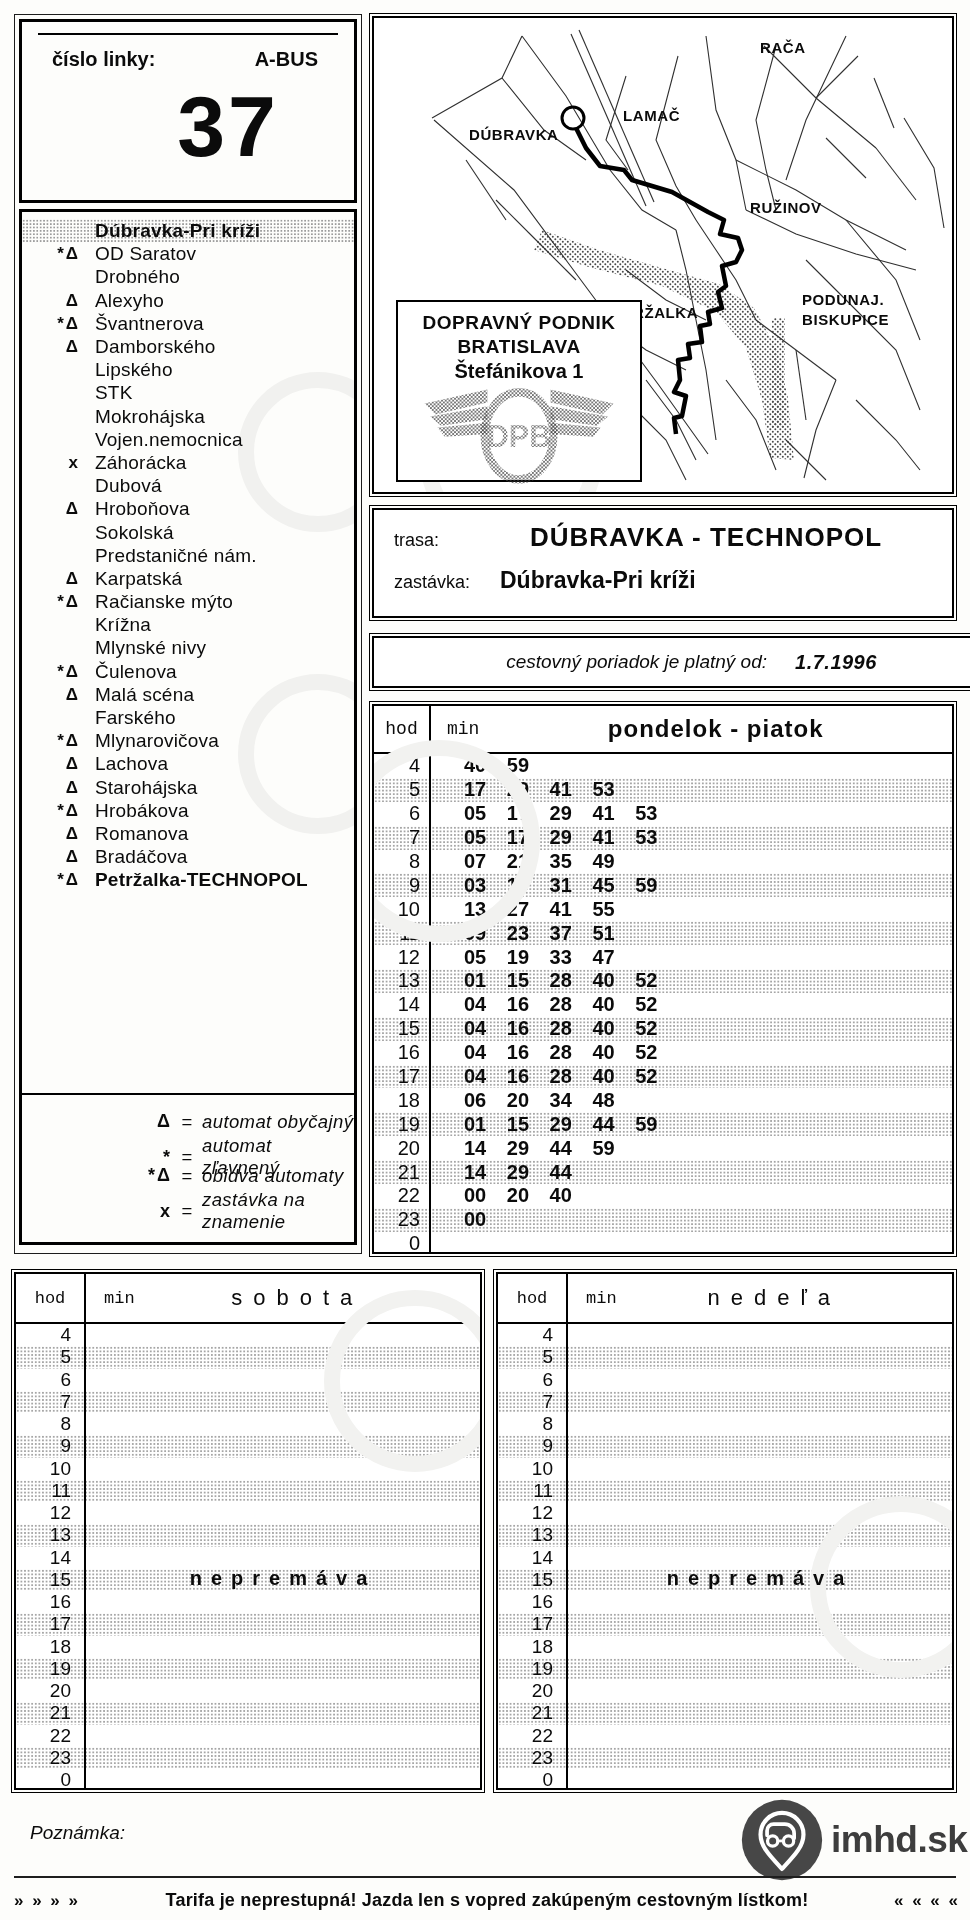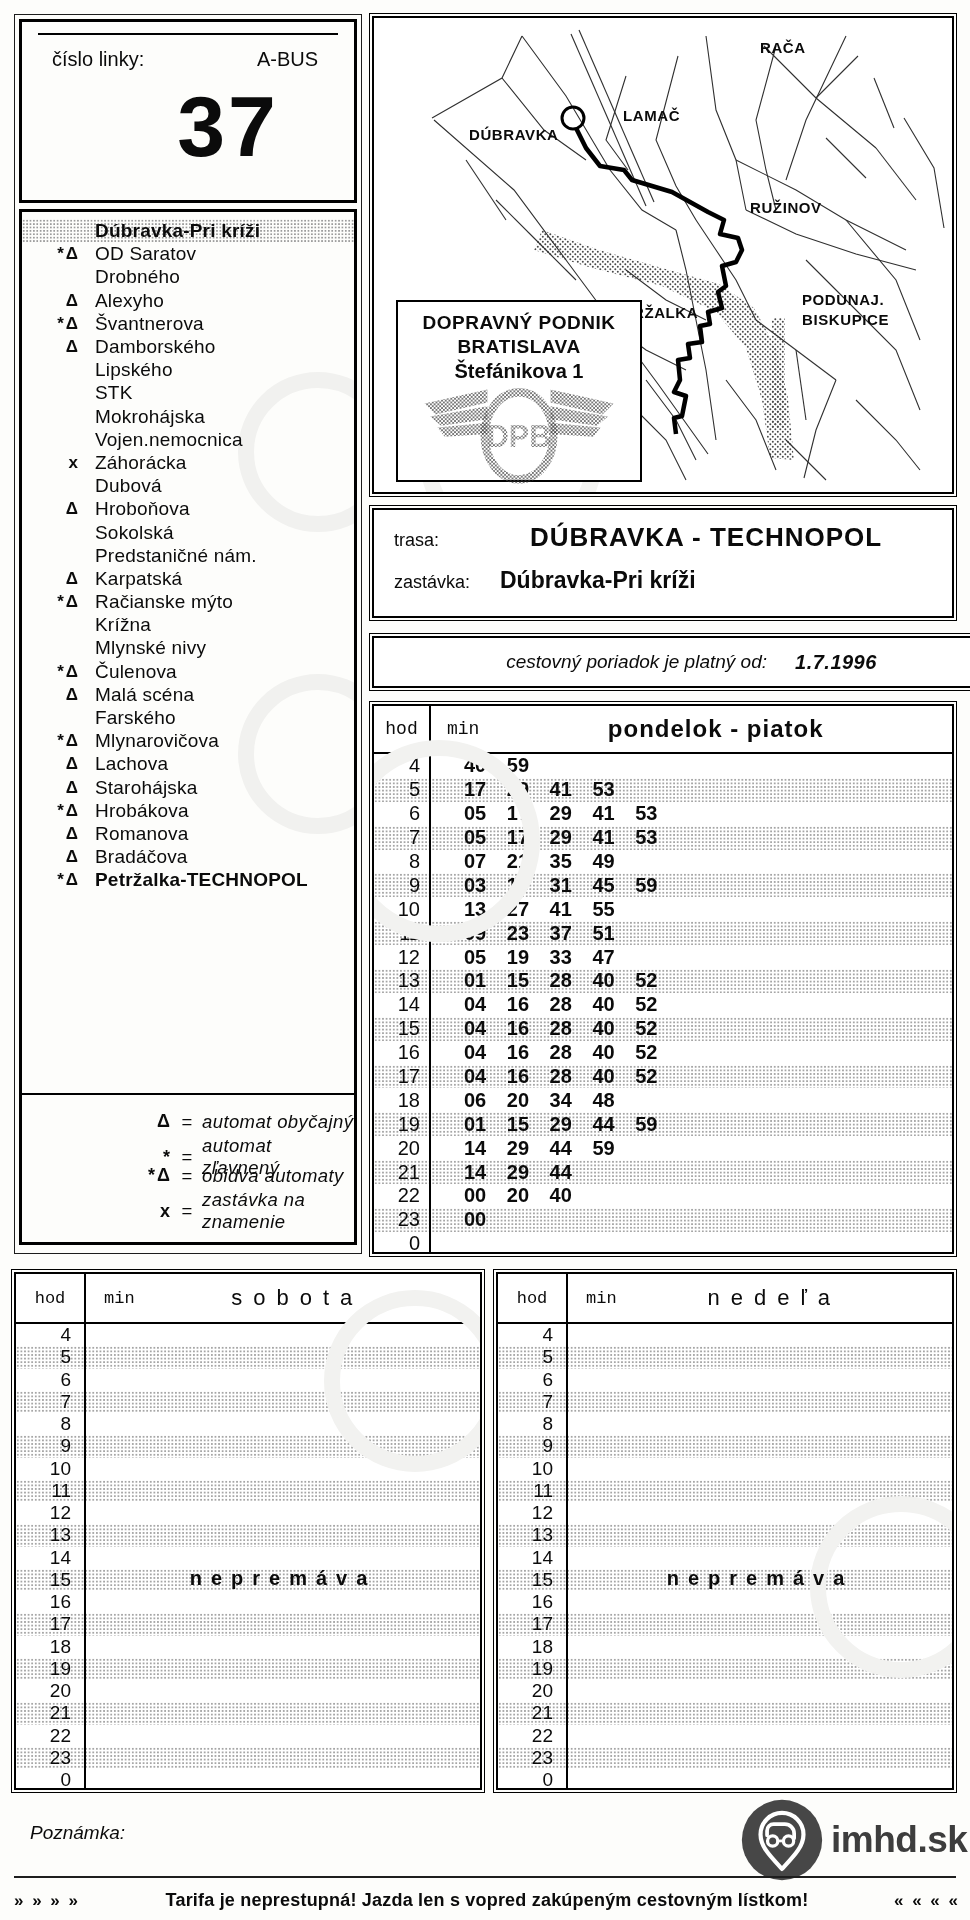--- a/index.html
+++ b/index.html
@@ -7,21 +7,21 @@
         font-family:"Liberation Sans",sans-serif;color:#0b0b0b;overflow:hidden;}
   .wm{position:absolute;border-radius:50%;border:16px solid #f1f1ef;pointer-events:none;}
 
   
   .frame-left{position:absolute;left:14px;top:14px;width:348px;height:1240px;
               border:1px solid #1c1c1c;padding:4px;box-sizing:border-box;background:#fdfdfb;}
   .box-header{border:3px solid #000;height:184px;box-sizing:border-box;text-align:center;position:relative;}
   .tp-title{font-size:22px;font-weight:bold;letter-spacing:1.5px;margin-top:15px;}
   .title-rule{border-top:2px solid #000;margin:11px 16px 0;}
   .line-row{display:flex;justify-content:space-between;padding:0 36px 0 30px;margin-top:13px;
-            font-size:20px;font-weight:normal;}
+            font-size:20px;font-weight:bold;}
   .line-number{font-size:86px;font-weight:bold;line-height:1;margin-top:12px;padding-left:80px;letter-spacing:3px;}
   .box-stops{border:3px solid #000;margin-top:6px;height:1036px;box-sizing:border-box;
              position:relative;padding-top:7px;overflow:hidden;}
   .stop-row{display:flex;height:23.2px;align-items:center;font-size:19px;line-height:1;position:relative;}
   .stop-sym{width:58px;flex:none;text-align:right;padding-right:6px;font-weight:bold;
             font-size:17px;letter-spacing:2px;}
   .stop-name{padding-left:9px;letter-spacing:0.2px;white-space:nowrap;}
   .stop-name.b{font-weight:bold;}
   .stop-row.hl{background-image:radial-gradient(circle,#9b9b9b 1px,transparent 1.1px);
                background-size:3.4px 3.4px;}

